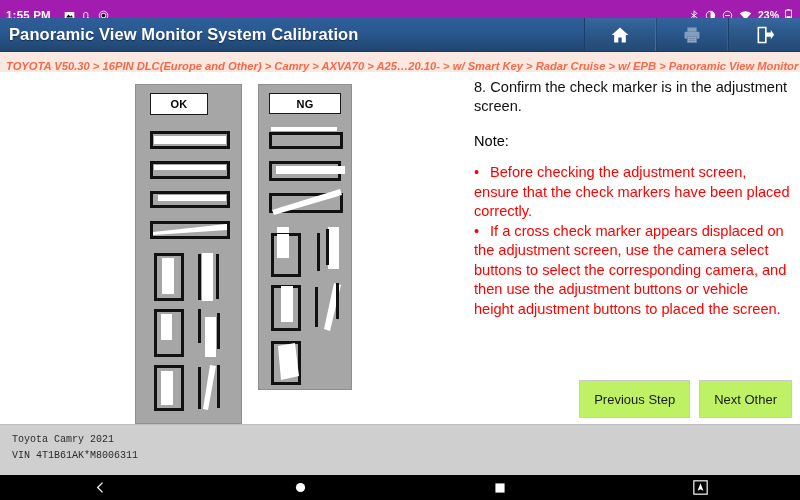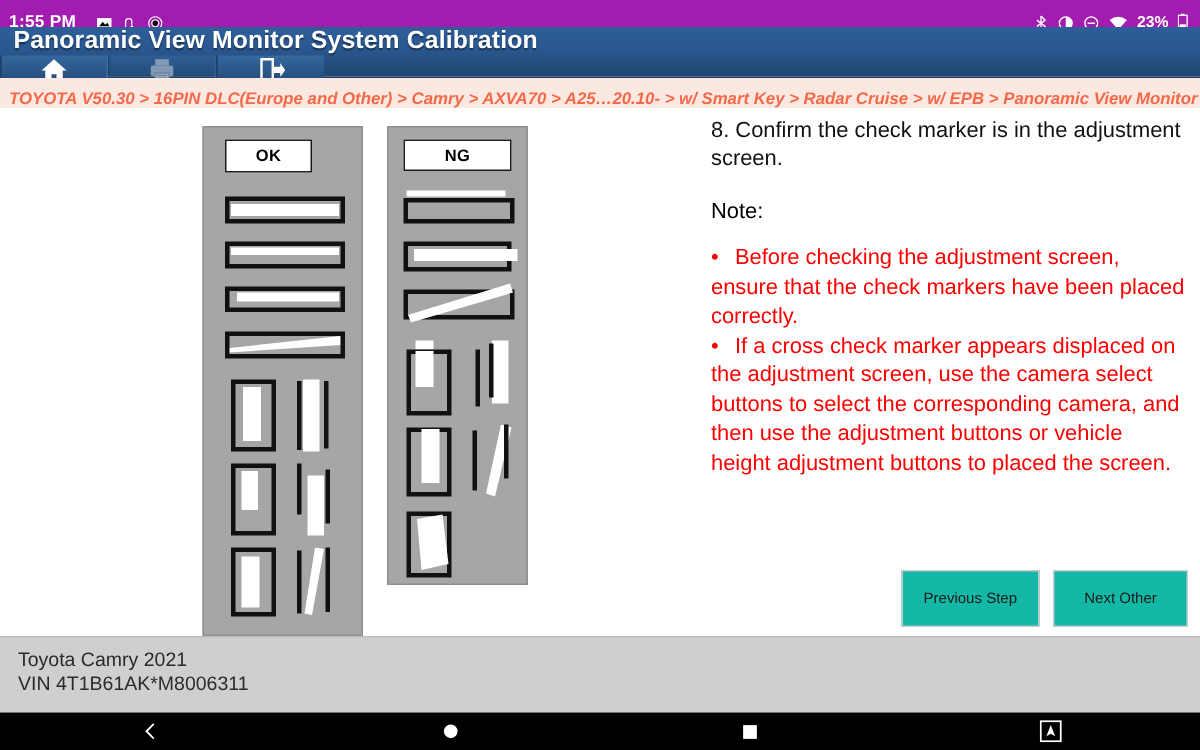--- a/index.html
+++ b/index.html
@@ -23,21 +23,21 @@
   .sb-spacer { flex: 1 1 auto; }
   .sb-right { display: flex; align-items: center; gap: 6px; flex: 0 0 auto; padding-right: 2px; }
   .sb-pct { font-size: 10.5px; font-weight: bold; }
   .ico { display: inline-block; line-height: 0; }
 
   
   .titlebar {
     position: absolute; top: 18px; left: 0; width: 800px; height: 34px;
     background: linear-gradient(to bottom, #2e5f99 0%, #2a5790 45%, #20466f 100%);
     border-bottom: 1px solid #17395f;
-    display: flex;  flex-direction: column;
+    display: flex; align-items: center;
   }
   .title-text {
     color: #ffffff; font-size: 16.5px; font-weight: bold;
     padding-left: 9px; letter-spacing: .1px;
     text-shadow: 0 1px 1px rgba(0,0,0,.45);
     white-space: nowrap;
   }
   .tb-spacer { flex: 1 1 auto; }
   .tb-btns { display: flex; height: 100%; align-items: stretch; }
   .tb-btn {
@@ -108,32 +108,32 @@
   .bullet .dot { display: inline-block; width: 16px; }
   .bullet + .bullet { margin-top: 0px; }
 
   
   .stepbtns {
     position: absolute; right: 8px; bottom: 6px;
     display: flex; gap: 9px;
   }
   .stepbtn {
     min-width: 90px; height: 38px; padding: 12px 14px;
-    background: #14b8a6; border: 1px solid #c9c9c9;
+    background: #bef264; border: 1px solid #c9c9c9;
     display: flex; align-items: center; justify-content: center;
-    color: #1b1b1b; font-size: 10px;
+    color: #1b1b1b; font-size: 13px;
   }
 
   
   .footer {
     position: absolute; top: 424px; left: 0; width: 800px; height: 51px;
     background: #cfcfcf; border-top: 1px solid #bdbdbd;
     padding: 7px 0 0 12px;
   }
-  .footer-line { color: #2b2b2b; font-size: 13px; line-height: 16px; }
+  .footer-line { color: #2b2b2b; font-size: 10px; line-height: 16px; font-family: Liberation Mono, monospace; }
 
   
   .navbar {
     position: absolute; top: 475px; left: 0; width: 800px; height: 25px;
     background: #000000;
     display: flex; align-items: center;
   }
   .nav-item { flex: 1 1 0; display: flex; align-items: center; justify-content: center; height: 100%; }
 </style>
 </head>

